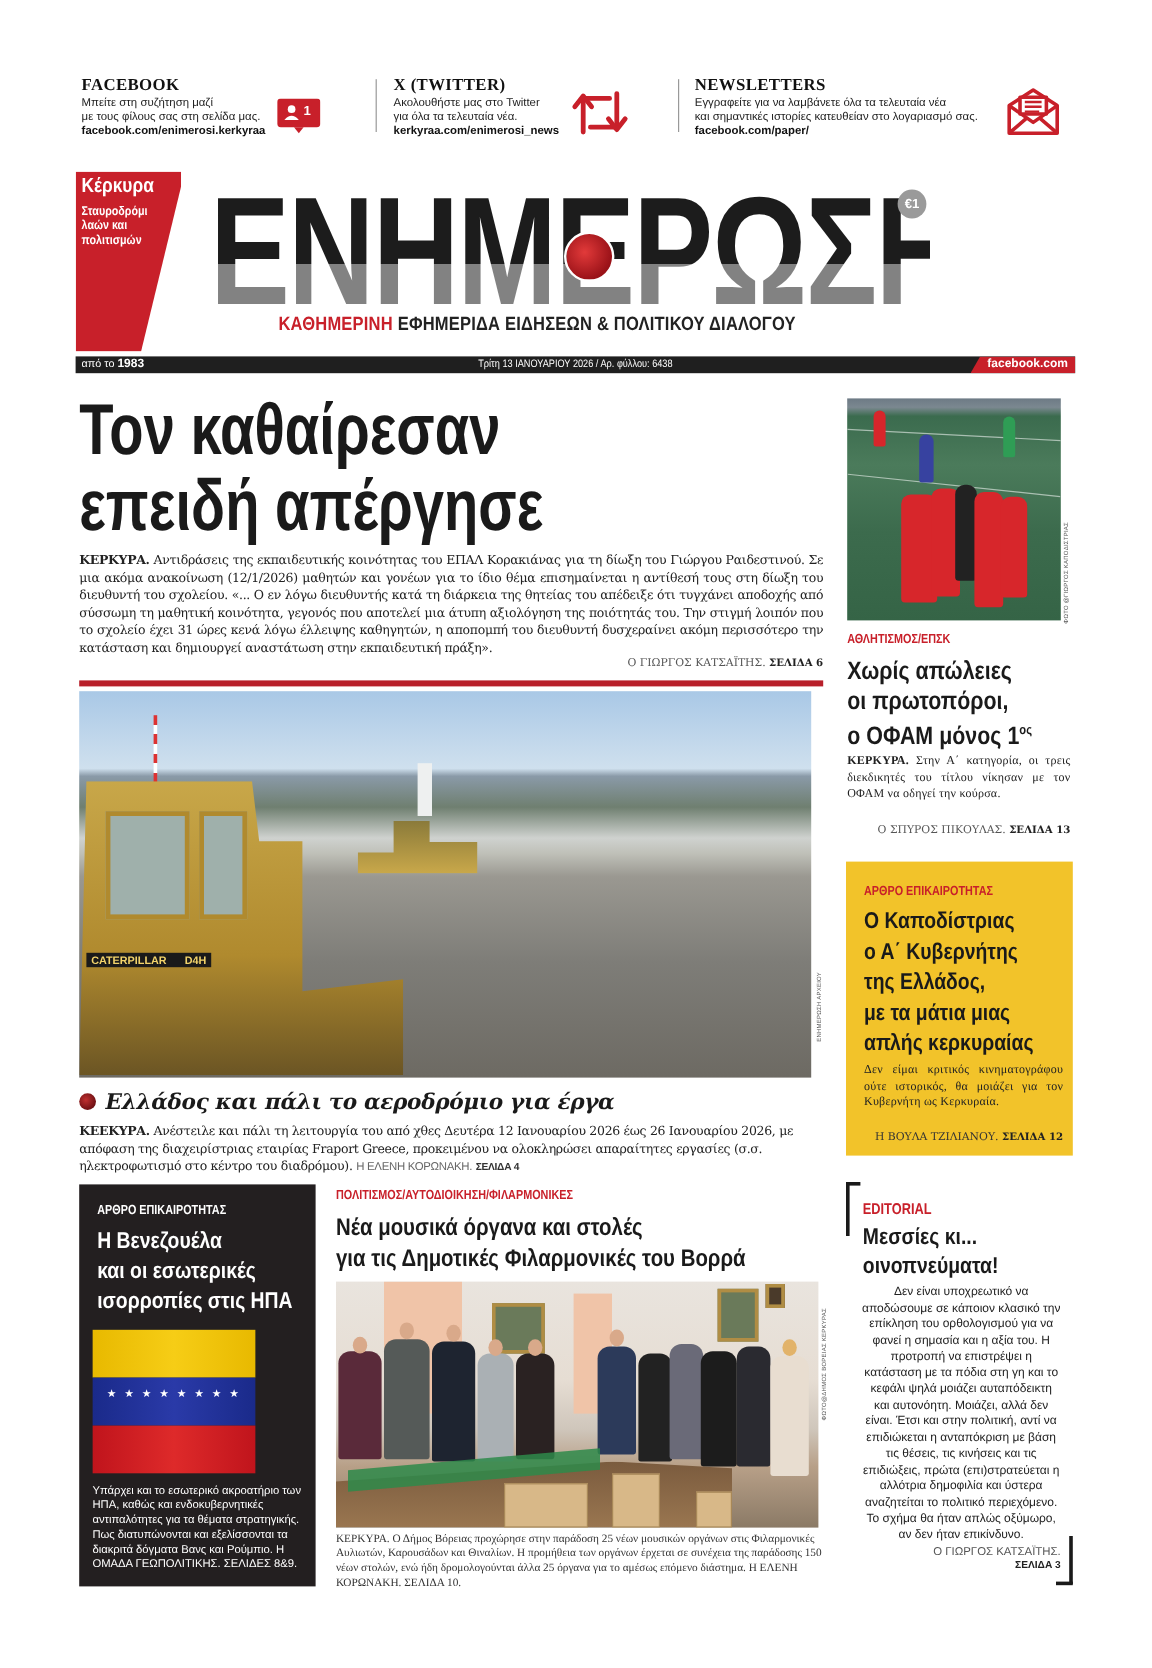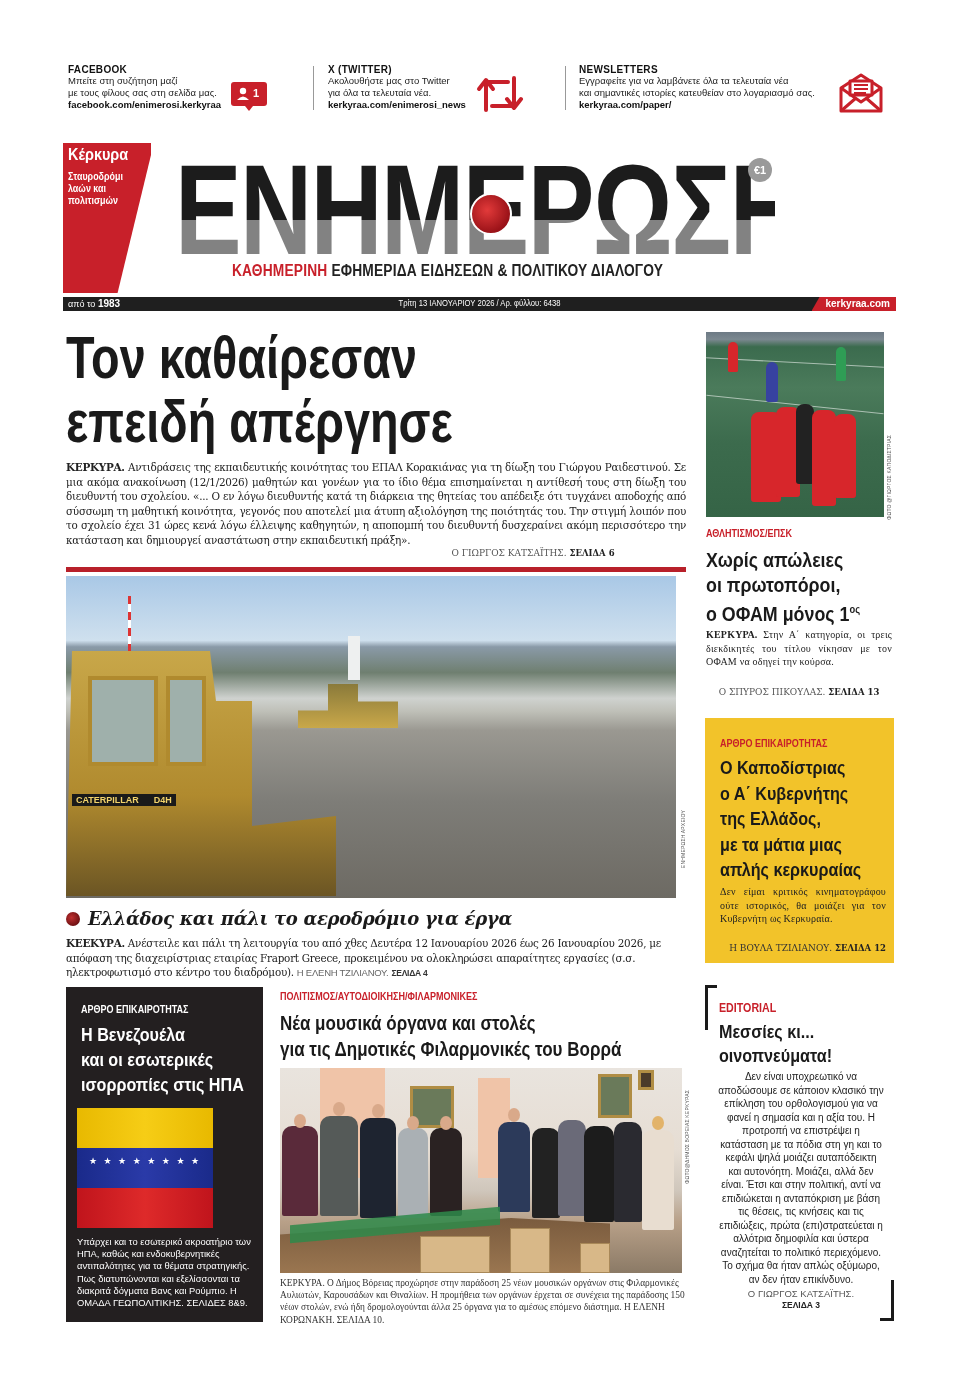--- a/index.html
+++ b/index.html
@@ -2,21 +2,21 @@
 <html><head>
 <meta charset="utf-8">
 <style>
   * { box-sizing: border-box; margin: 0; padding: 0; }
   html, body { width: 960px; height: 1390px; background: #ffffff; }
   body { position: relative; font-family: "Liberation Sans", sans-serif; color: #1a1a1a; overflow: hidden; }
   .abs { position: absolute; }
 
   
   .social-block { position: absolute; top: 64px; }
-  .social-title { font-family: Liberation Sans, sans-serif; font-weight: bold; font-size: 10px; letter-spacing: 0.3px; color: #111; }
+  .social-title { font-family: Liberation Serif, serif; font-weight: bold; font-size: 14px; letter-spacing: 0.3px; color: #111; }
   .social-line { font-size: 9.5px; line-height: 12px; color: #222; }
   .social-link { font-size: 9.5px; line-height: 12px; font-weight: bold; color: #111; }
   .vsep { position: absolute; top: 66px; width: 1px; height: 44px; background: #999; }
 
   
   .kerkyra-tab { position: absolute; left: 63px; top: 143px; width: 88px; height: 150px; background: #c8202a; clip-path: polygon(0 0, 100% 0, 100% 8%, 62% 100%, 0 100%); }
   .kerkyra-name { position: absolute; left: 68px; top: 145px; font-family: "Liberation Sans", sans-serif; font-weight: bold; font-size: 17px; color: #fff; transform: scaleX(0.85); transform-origin: left; }
   .kerkyra-sub { position: absolute; left: 68px; top: 170px; width: 70px; font-size: 10.5px; line-height: 12px; color: #fff; font-weight: bold; transform: scaleX(0.85); transform-origin: left; }
 
   .logo-wrap { position: absolute; left: 175px; top: 162px; width: 600px; height: 96px; overflow: hidden; }
@@ -29,21 +29,21 @@
   .dateline { position: absolute; left: 63px; top: 297px; width: 833px; height: 14px; background: #1f1f1f; }
   .dateline .since { position: absolute; left: 5px; top: 1px; font-size: 9px; color: #fff; }
   .dateline .since b { font-size: 10px; }
   .dateline .date { position: absolute; left: 0; width: 100%; text-align: center; top: 1px; font-size: 9px; color: #fff; transform: scaleX(0.85); }
   .dateline .site { position: absolute; right: 0; top: 0; height: 14px; padding: 0 6px 0 14px; background: #c8202a; color: #fff; font-weight: bold; font-size: 10px; line-height: 14px; clip-path: polygon(8px 0, 100% 0, 100% 100%, 0 100%); }
 
   
   .main-headline { position: absolute; left: 66px; top: 326px; width: 620px; font-family: "Liberation Sans", sans-serif; font-weight: bold; font-size: 60px; line-height: 64px; color: #1a1a1a; transform: scaleX(0.78); transform-origin: left top; white-space: nowrap; }
   .lead { position: absolute; left: 66px; top: 460px; width: 620px; font-family: "DejaVu Serif", serif; font-size: 10.4px; line-height: 14.6px; color: #222; text-align: justify; letter-spacing: -0.25px; }
   .lead b { font-weight: bold; }
-  .byline { position: absolute; font-family: "DejaVu Serif", serif; font-size: 9px; color: #555; text-align: center; }
+  .byline { position: absolute; font-family: "DejaVu Serif", serif; font-size: 9px; color: #555; text-align: right; }
   .byline b { color: #222; font-size: 8.5px; }
 
   .red-rule { position: absolute; left: 66px; top: 567px; width: 620px; height: 5px; background: #b8202a; }
 
   .photo { position: absolute; overflow: hidden; }
   .airport-photo { left: 66px; top: 576px; width: 610px; height: 322px;
     background:
       linear-gradient(180deg, #a9c8e6 0%, #cfe0ee 20%, #8a9aa8 22%, #6f7f70 30%, #cfd2cf 38%, #bfc0b8 42%, #9a9891 48%, #7e7d78 70%, #6d6a63 100%); }
   .dozer { position: absolute; left: 0; top: 70px; width: 300px; height: 250px; background: linear-gradient(180deg, #c9a84a, #b08a2e 60%, #6b5524); clip-path: polygon(2% 2%, 48% 2%, 50% 22%, 62% 22%, 62% 72%, 90% 68%, 90% 100%, 0 100%); }
   .dozer-cab { position: absolute; left: 22px; top: 100px; width: 70px; height: 90px; background: #9fb0ab; border: 4px solid #b08a2e; }
@@ -143,21 +143,21 @@
     <path d="M31 25 L38 34 L45 25"></path>
   </svg>
 </div>
 
 <div class="vsep" style="left:565px;"></div>
 
 <div class="social-block" style="left:579px;">
   <div class="social-title">NEWSLETTERS</div>
   <div class="social-line">Εγγραφείτε για να λαμβάνετε όλα τα τελευταία νέα</div>
   <div class="social-line">και σημαντικές ιστορίες κατευθείαν στο λογαριασμό σας.</div>
-  <div class="social-link">kerkyraa.com/paper/</div>
+  <div class="social-link">facebook.com/paper/</div>
 </div>
 <div class="abs" style="left:838px;top:72px;">
   <svg width="46" height="42" viewBox="0 0 46 42" fill="none" stroke="#c8202a" stroke-width="3" stroke-linejoin="round">
     <path d="M3 16 L23 3 L43 16 V39 H3 Z"></path>
     <path d="M3 16 L23 30 L43 16"></path>
     <path d="M3 39 L18 26 M43 39 L28 26"></path>
     <rect x="12" y="9" width="22" height="14" fill="#fff"></rect>
     <path d="M16 13 H30 M16 17 H30 M16 21 H28" stroke-width="2"></path>
   </svg>
 </div>
@@ -177,21 +177,21 @@
   <span class="red">ΚΑΘΗΜΕΡΙΝΗ</span>
   <span>ΕΦΗΜΕΡΙΔΑ ΕΙΔΗΣΕΩΝ &amp; ΠΟΛΙΤΙΚΟΥ ΔΙΑΛΟΓΟΥ</span>
 </div>
 
 <div class="dateline">
   <div class="since">
     <span>από το</span>
     <b>1983</b>
   </div>
   <div class="date">Τρίτη 13 ΙΑΝΟΥΑΡΙΟΥ 2026 / Αρ. φύλλου: 6438</div>
-  <div class="site">kerkyraa.com</div>
+  <div class="site">facebook.com</div>
 </div>
 
 <div class="main-headline">
   <div>Τον καθαίρεσαν</div>
   <div>επειδή απέργησε</div>
 </div>
 <div class="lead">
   <b>ΚΕΡΚΥΡΑ.</b><span> Αντιδράσεις της εκπαιδευτικής κοινότητας του ΕΠΑΛ Κορακιάνας για τη δίωξη του Γιώργου Ραιδεστινού. Σε μια ακόμα ανακοίνωση (12/1/2026) μαθητών και γονέων για το ίδιο θέμα επισημαίνεται η αντίθεσή τους στη δίωξη του διευθυντή του σχολείου. «... Ο εν λόγω διευθυντής κατά τη διάρκεια της θητείας του απέδειξε ότι τυγχάνει αποδοχής από σύσσωμη τη μαθητική κοινότητα, γεγονός που αποτελεί μια άτυπη αξιολόγηση της ποιότητάς του. Την στιγμή λοιπόν που το σχολείο έχει 31 ώρες κενά λόγω έλλειψης καθηγητών, η αποπομπή του διευθυντή δυσχεραίνει ακόμη περισσότερο την κατάσταση και δημιουργεί αναστάτωση στην εκπαιδευτική πράξη».</span>
 </div>
 <div class="byline" style="left:380px;top:548px;width:306px;">
@@ -211,21 +211,21 @@
   <div class="dozer-label">
     <span>CATERPILLAR</span>&nbsp;&nbsp;&nbsp;&nbsp;&nbsp;&nbsp;<span>D4H</span>
   </div>
 </div>
 <div class="photo-credit" style="left:680px;top:810px;">ΕΝΗΜΕΡΩΣΗ ΑΡΧΕΙΟΥ</div>
 
 <div class="sub-headline">
   <span class="bullet-globe"></span><span>Ελλάδος και πάλι το αεροδρόμιο για έργα</span>
 </div>
 <div class="lead2">
-  <b>ΚΕΕΚΥΡΑ.</b><span> Ανέστειλε και πάλι τη λειτουργία του από χθες Δευτέρα 12 Ιανουαρίου 2026 έως 26 Ιανουαρίου 2026, με απόφαση της διαχειρίστριας εταιρίας Fraport Greece, προκειμένου να ολοκληρώσει απαραίτητες εργασίες (σ.σ. ηλεκτροφωτισμό στο κέντρο του διαδρόμου). </span><span class="by">Η ΕΛΕΝΗ ΤΖΙΛΙΑΝΟΥ.</span> <span class="pg">ΣΕΛΙΔΑ 4</span>
+  <b>ΚΕΕΚΥΡΑ.</b><span> Ανέστειλε και πάλι τη λειτουργία του από χθες Δευτέρα 12 Ιανουαρίου 2026 έως 26 Ιανουαρίου 2026, με απόφαση της διαχειρίστριας εταιρίας Fraport Greece, προκειμένου να ολοκληρώσει απαραίτητες εργασίες (σ.σ. ηλεκτροφωτισμό στο κέντρο του διαδρόμου). </span><span class="by">Η ΕΛΕΝΗ ΚΟΡΩΝΑΚΗ.</span> <span class="pg">ΣΕΛΙΔΑ 4</span>
 </div>
 
 <div class="photo sport-photo" title="Football players in red celebrating on the pitch">
   <div class="field-line" style="left:0;top:72px;width:178px;transform:rotate(6deg);"></div>
   <div class="field-line" style="left:0;top:30px;width:178px;transform:rotate(3deg);"></div>
   <div class="player" style="left:22px;top:10px;width:10px;height:30px;"></div>
   <div class="player blue" style="left:60px;top:30px;width:12px;height:40px;"></div>
   <div class="player green" style="left:130px;top:15px;width:10px;height:34px;"></div>
   <div class="player" style="left:45px;top:80px;width:30px;height:90px;"></div>
   <div class="player" style="left:70px;top:75px;width:24px;height:90px;"></div>

